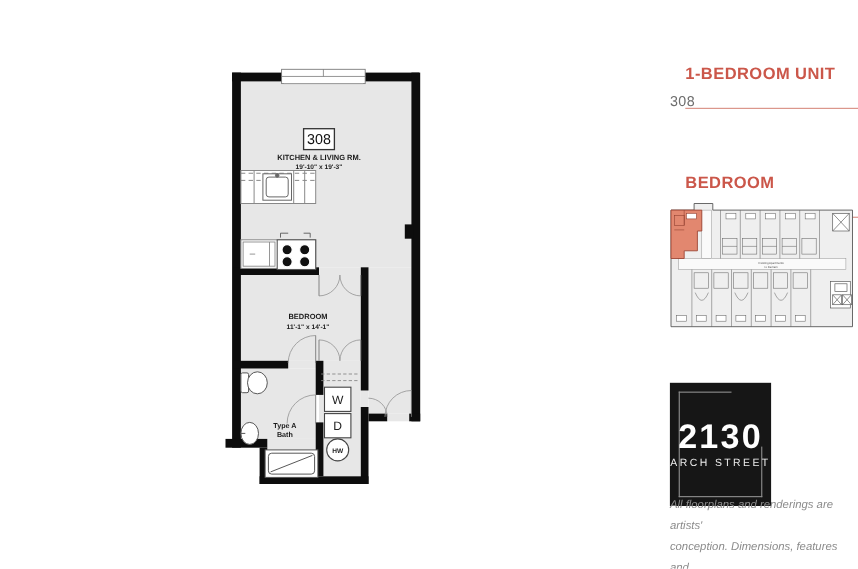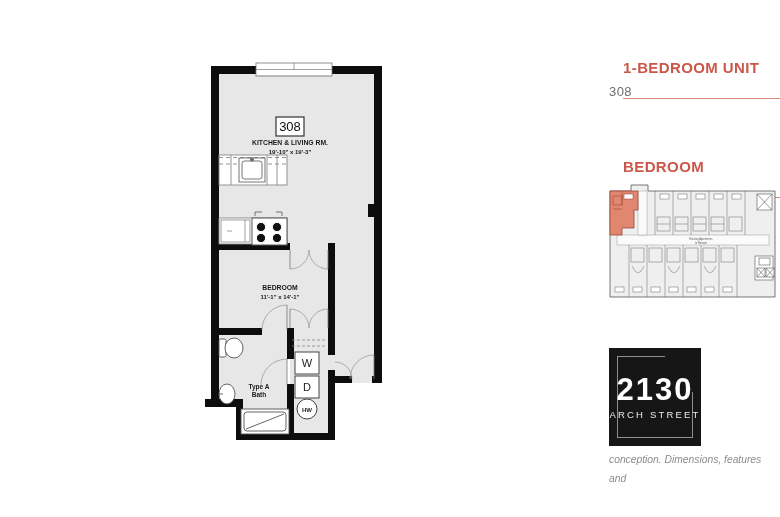--- a/index.html
+++ b/index.html
@@ -13,21 +13,21 @@
     color:#cb574a;font-weight:bold;font-size:15px;letter-spacing:.4px;
     padding-bottom:22px;border-bottom:1px solid #d88c80;margin-left:14px;
   }
   .h-unit{top:59px;}
   .h-loc{top:158px;}
   .subtitle{
     position:absolute;left:609px;top:84px;color:#6d6d6d;font-size:13px;letter-spacing:.4px;
   }
   .map-wrap{position:absolute;left:609px;top:184px;width:167px;height:116px;}
   .logo{
-    position:absolute;left:609px;top:348px;width:92px;height:98px;background:#161616;
+    position:absolute;left:609px;top:348px;width:92px;height:112px;background:#161616;
     display:flex;flex-direction:column;align-items:center;justify-content:center;
   }
   .logo .frame-l{position:absolute;left:8px;top:8px;bottom:8px;width:1px;background:#8f8f8f;}
   .logo .frame-b{position:absolute;left:8px;bottom:8px;right:8px;height:1px;background:#8f8f8f;}
   .logo .frame-t{position:absolute;left:8px;top:8px;width:48px;height:1px;background:#8f8f8f;}
   .logo .frame-r{position:absolute;right:8px;bottom:8px;width:1px;height:46px;background:#8f8f8f;}
   .logo-number{color:#ffffff;font-size:31px;font-weight:bold;letter-spacing:2px;line-height:1;position:relative;}
   .logo-street{color:#ececec;font-size:9.5px;letter-spacing:2.2px;margin-top:4px;position:relative;text-align:center;}
   .disclaimer{
     position:absolute;left:609px;top:450px;width:167px;
@@ -271,15 +271,16 @@
 <div class="logo">
   <div class="frame-l"></div>
   <div class="frame-b"></div>
   <div class="frame-t"></div>
   <div class="frame-r"></div>
   <div class="logo-number">2130</div>
   <div class="logo-street">ARCH STREET</div>
 </div>
 
 <div class="disclaimer">
+  <div>All floorplans and renderings are artists'</div>
   <div>conception. Dimensions, features and</div>
 
 </div>
 
 </body></html>

